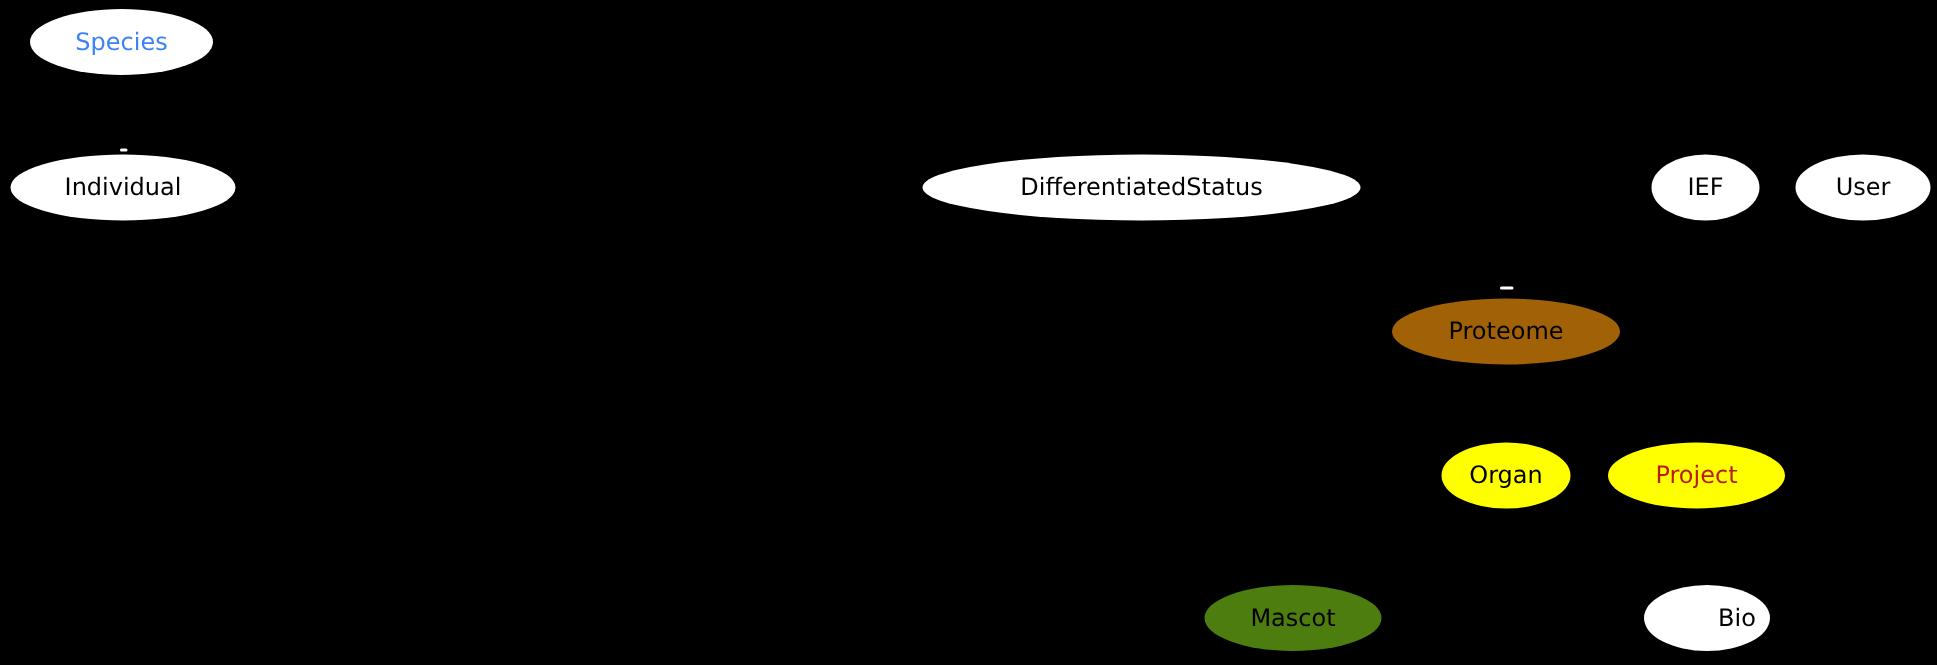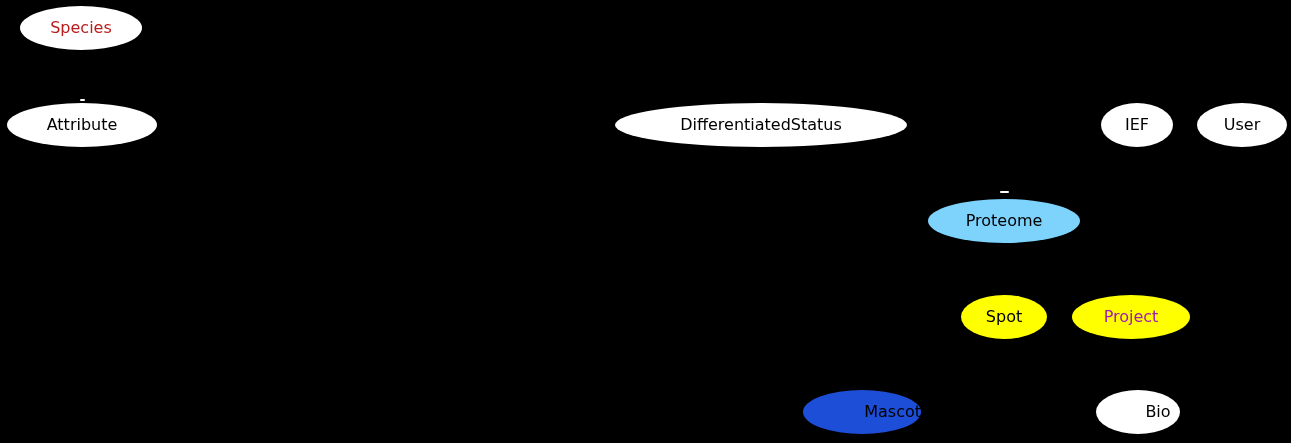--- a/index.html
+++ b/index.html
@@ -35,44 +35,44 @@
     position: absolute;
     background: #ffffff;
     border-radius: 1px;
   }
 </style>
 </head>
 <body>
 
 <div class="stage" style="background: rgb(0, 0, 0);">
     <div class="node" style="left: 20px; top: 6px; width: 122px; height: 44px; background: rgb(255, 255, 255);">
-    <span class="node-label" style="color: #b91c1c;">Species</span>
+    <span class="node-label" style="color: #3b82f6;">Species</span>
   </div>
     <div class="node" style="left: 7px; top: 103px; width: 150px; height: 44px; background: rgb(255, 255, 255);">
-    <span class="node-label" style="color: rgb(0, 0, 0);">Attribute</span>
+    <span class="node-label" style="color: rgb(0, 0, 0);">Individual</span>
   </div>
     <div class="node" style="left: 615px; top: 103px; width: 292px; height: 44px; background: rgb(255, 255, 255);">
     <span class="node-label" style="color: rgb(0, 0, 0);">DifferentiatedStatus</span>
   </div>
     <div class="node" style="left: 1197px; top: 103px; width: 90px; height: 44px; background: rgb(255, 255, 255);">
     <span class="node-label" style="color: rgb(0, 0, 0);">User</span>
   </div>
     <div class="node" style="left: 1101px; top: 103px; width: 72px; height: 44px; background: rgb(255, 255, 255);">
     <span class="node-label" style="color: rgb(0, 0, 0);">IEF</span>
   </div>
-    <div class="node" style="left: 928px; top: 199px; width: 152px; height: 44px; background: #7dd3fc;">
+    <div class="node" style="left: 928px; top: 199px; width: 152px; height: 44px; background: #a16207;">
     <span class="node-label" style="color: rgb(0, 0, 0);">Proteome</span>
   </div>
     <div class="node" style="left: 961px; top: 295px; width: 86px; height: 44px; background: rgb(255, 255, 0);">
-    <span class="node-label" style="color: rgb(0, 0, 0);">Spot</span>
+    <span class="node-label" style="color: rgb(0, 0, 0);">Organ</span>
   </div>
     <div class="node" style="left: 1072px; top: 295px; width: 118px; height: 44px; background: rgb(255, 255, 0);">
-    <span class="node-label" style="color: #a21caf;">Project</span>
+    <span class="node-label" style="color: #b91c1c;">Project</span>
   </div>
-    <div class="node" style="left: 803px; top: 390px; width: 118px; height: 44px; background: #1d4ed8; justify-content: flex-end;">
+    <div class="node" style="left: 803px; top: 390px; width: 118px; height: 44px; background: #4d7c0f;">
     <span class="node-label" style="color: rgb(0, 0, 0);">Mascot</span>
   </div>
     <div class="node" style="left: 1096px; top: 390px; width: 84px; height: 44px; background: rgb(255, 255, 255);">
     <span class="node-label" style="color: rgb(0, 0, 0); margin-left: 40px;">Bio</span>
   </div>
     <div class="artifact" style="left: 80px; top: 99px; width: 5px; height: 2px;"></div>
     <div class="artifact" style="left: 1000px; top: 191px; width: 9px; height: 2px;"></div>
   </div>
 
 </body></html>

